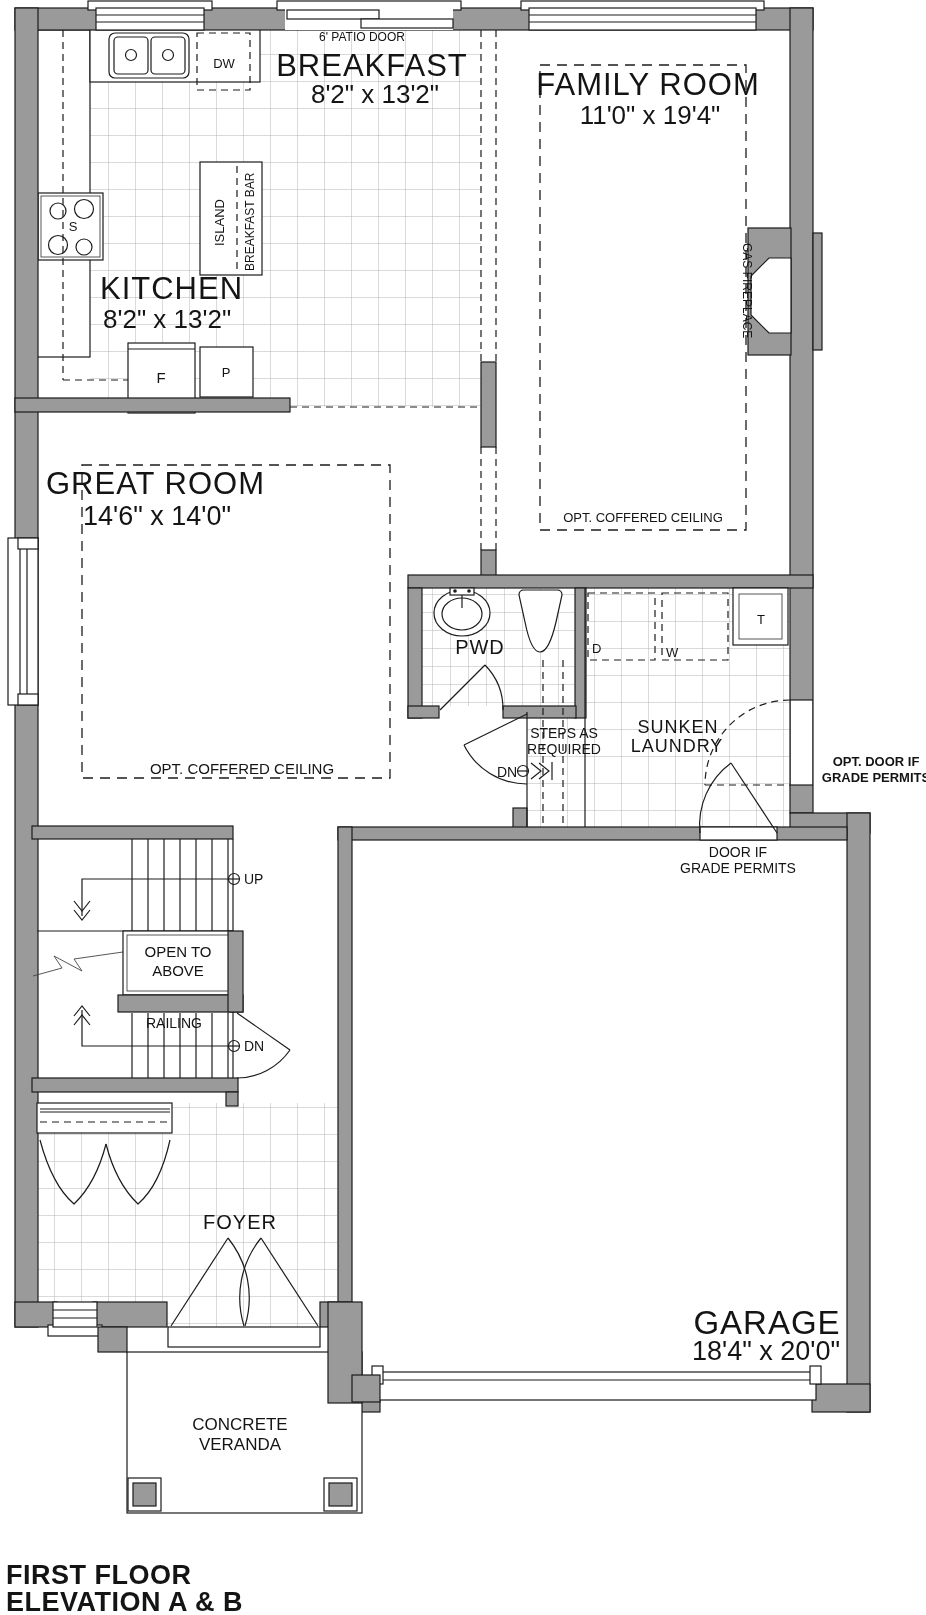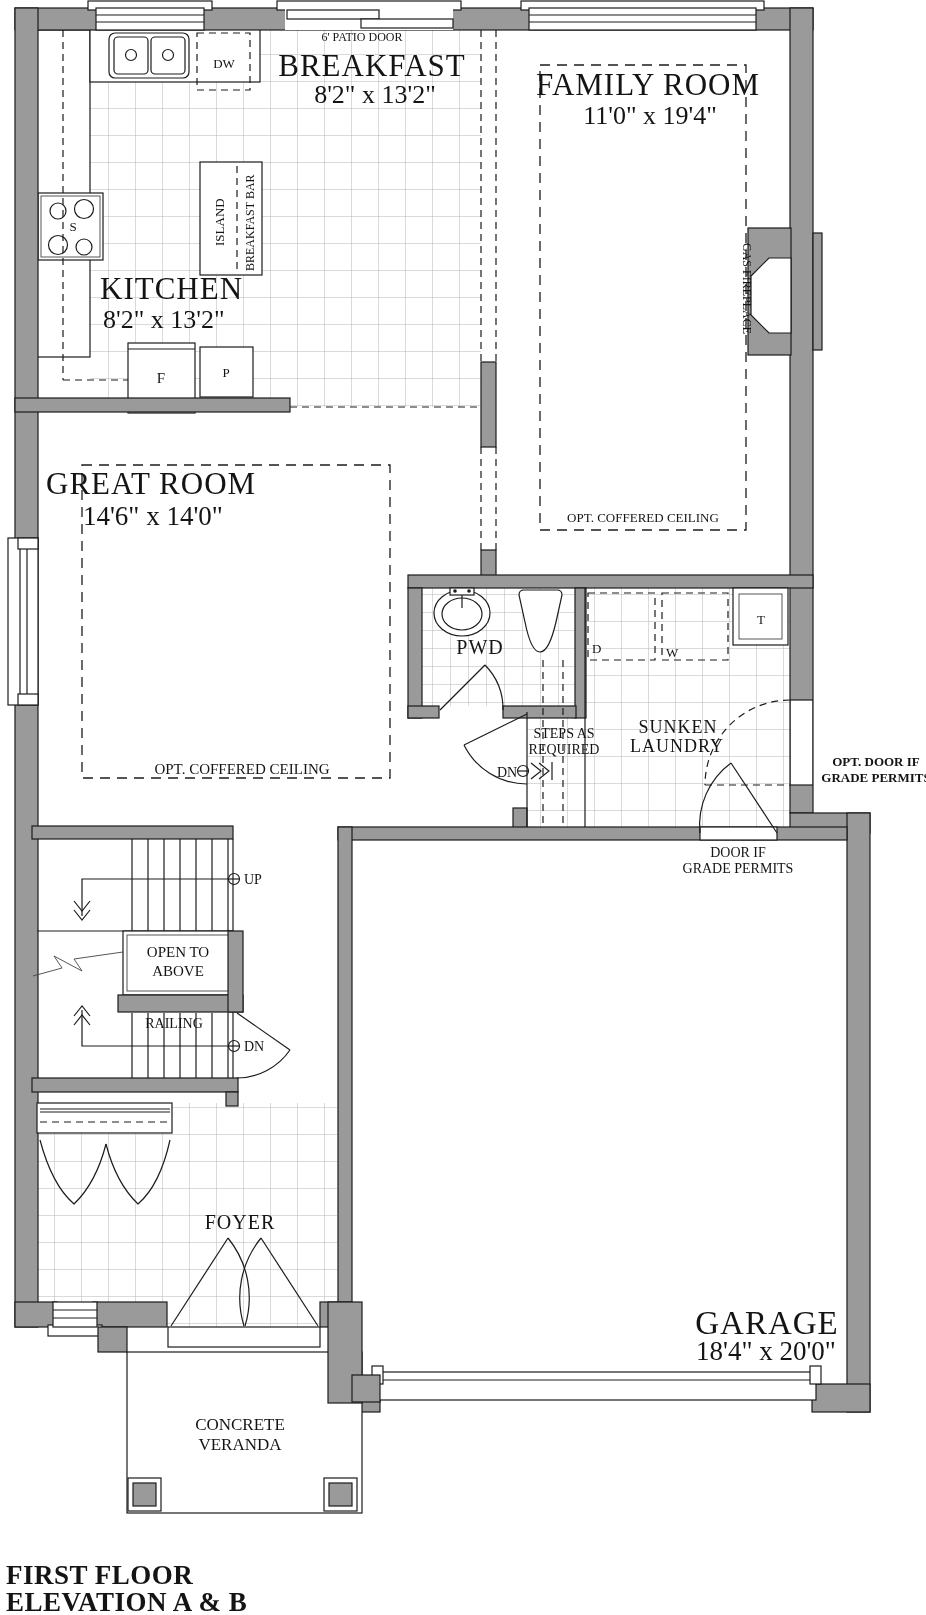--- a/index.html
+++ b/index.html
@@ -1,17 +1,17 @@
 <!DOCTYPE html>
 <html><head>
 <meta charset="utf-8">
 <style>
   html,body{margin:0;padding:0;background:#fff;}
   #plan-wrap{position:relative;width:926px;height:1615px;background:#fff;
-    font-family:Liberation Serif, serif;}
+    font-family:Liberation Sans, sans-serif;}
   svg{display:block}
   .wall{fill:#9a9a9a;stroke:#1c1c1c;stroke-width:1.2;}
   .white{fill:#ffffff;stroke:#1c1c1c;stroke-width:1.2;}
   .whitens{fill:#ffffff;stroke:none;}
   .ln{stroke:#1c1c1c;stroke-width:1.2;fill:none;}
   .lnthin{stroke:#444;stroke-width:0.9;fill:none;}
   .dash{stroke:#1c1c1c;stroke-width:1.3;fill:none;stroke-dasharray:10 7;}
   .dash2{stroke:#1c1c1c;stroke-width:1.2;fill:none;stroke-dasharray:7 5;}
   .fix{fill:#fff;stroke:#1c1c1c;stroke-width:1.2;}
   text{fill:#141414;}

